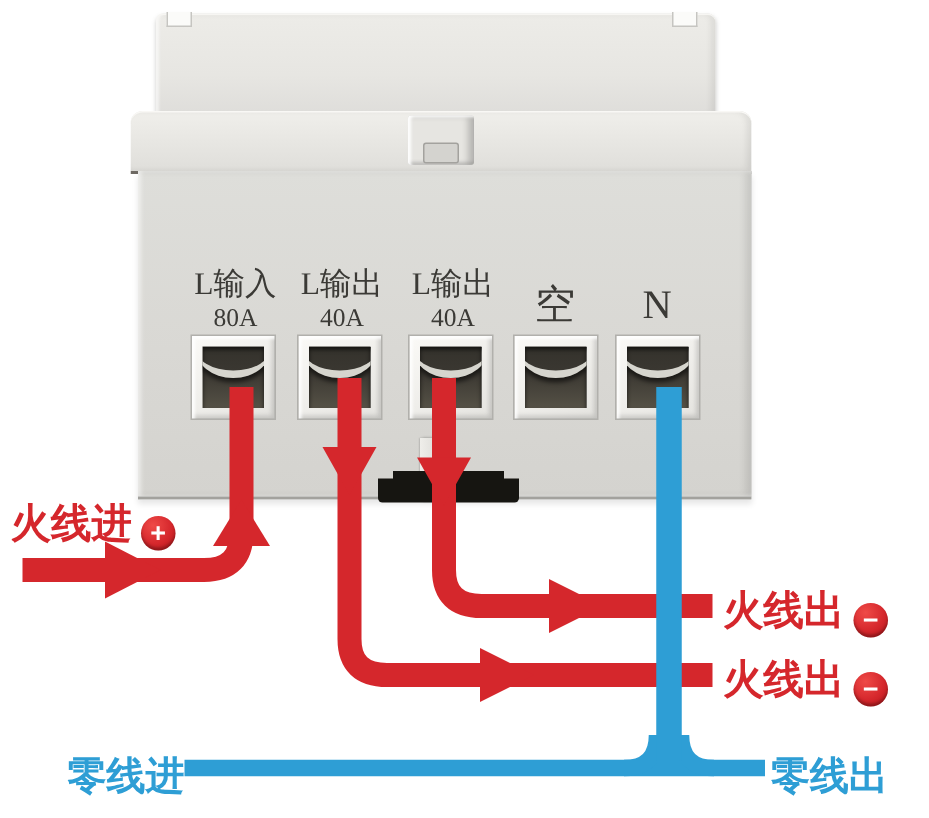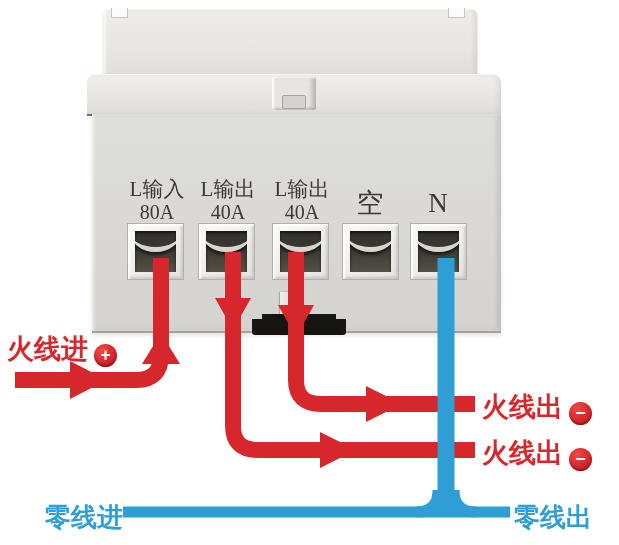--- a/index.html
+++ b/index.html
@@ -75,21 +75,21 @@
     position:absolute;left:-12%;top:-48%;width:124%;height:88%;
     border-radius:50%;border-bottom:5px solid #d6d5ce;
     box-shadow:0 3px 3px rgba(0,0,0,.55);
   }
   .tlabel{
     position:absolute;top:177px;width:90px;height:46px;text-align:center;
     font-family:"Liberation Serif","DejaVu Serif",serif;color:#3b3a36;
     display:flex;flex-direction:column;justify-content:flex-end;
   }
   .tlabel .l1{font-size:21px;line-height:23px;}
-  .tlabel .l2{font-size:20px;line-height:22px;}
+  .tlabel .l2{font-size:17px;line-height:22px;}
   .tlabel .big{font-size:27px;line-height:40px;}
   
   .wires{position:absolute;left:0;top:0;z-index:5;pointer-events:none;}
   
   .wire-label{
     position:absolute;z-index:6;display:flex;align-items:flex-end;gap:6px;
     font-weight:bold;white-space:nowrap;
   }
   .live{color:#d5272c;font-size:27px;}
   .neutral{color:#2e9ed5;font-size:26px;}

